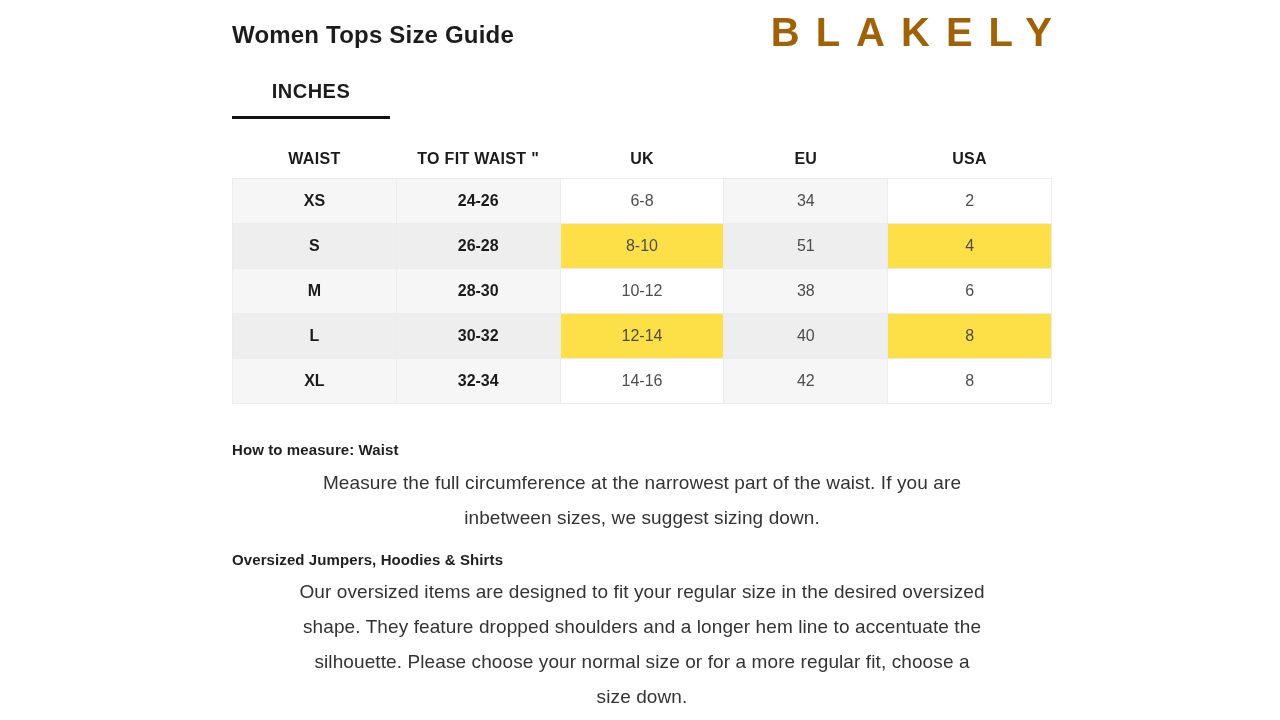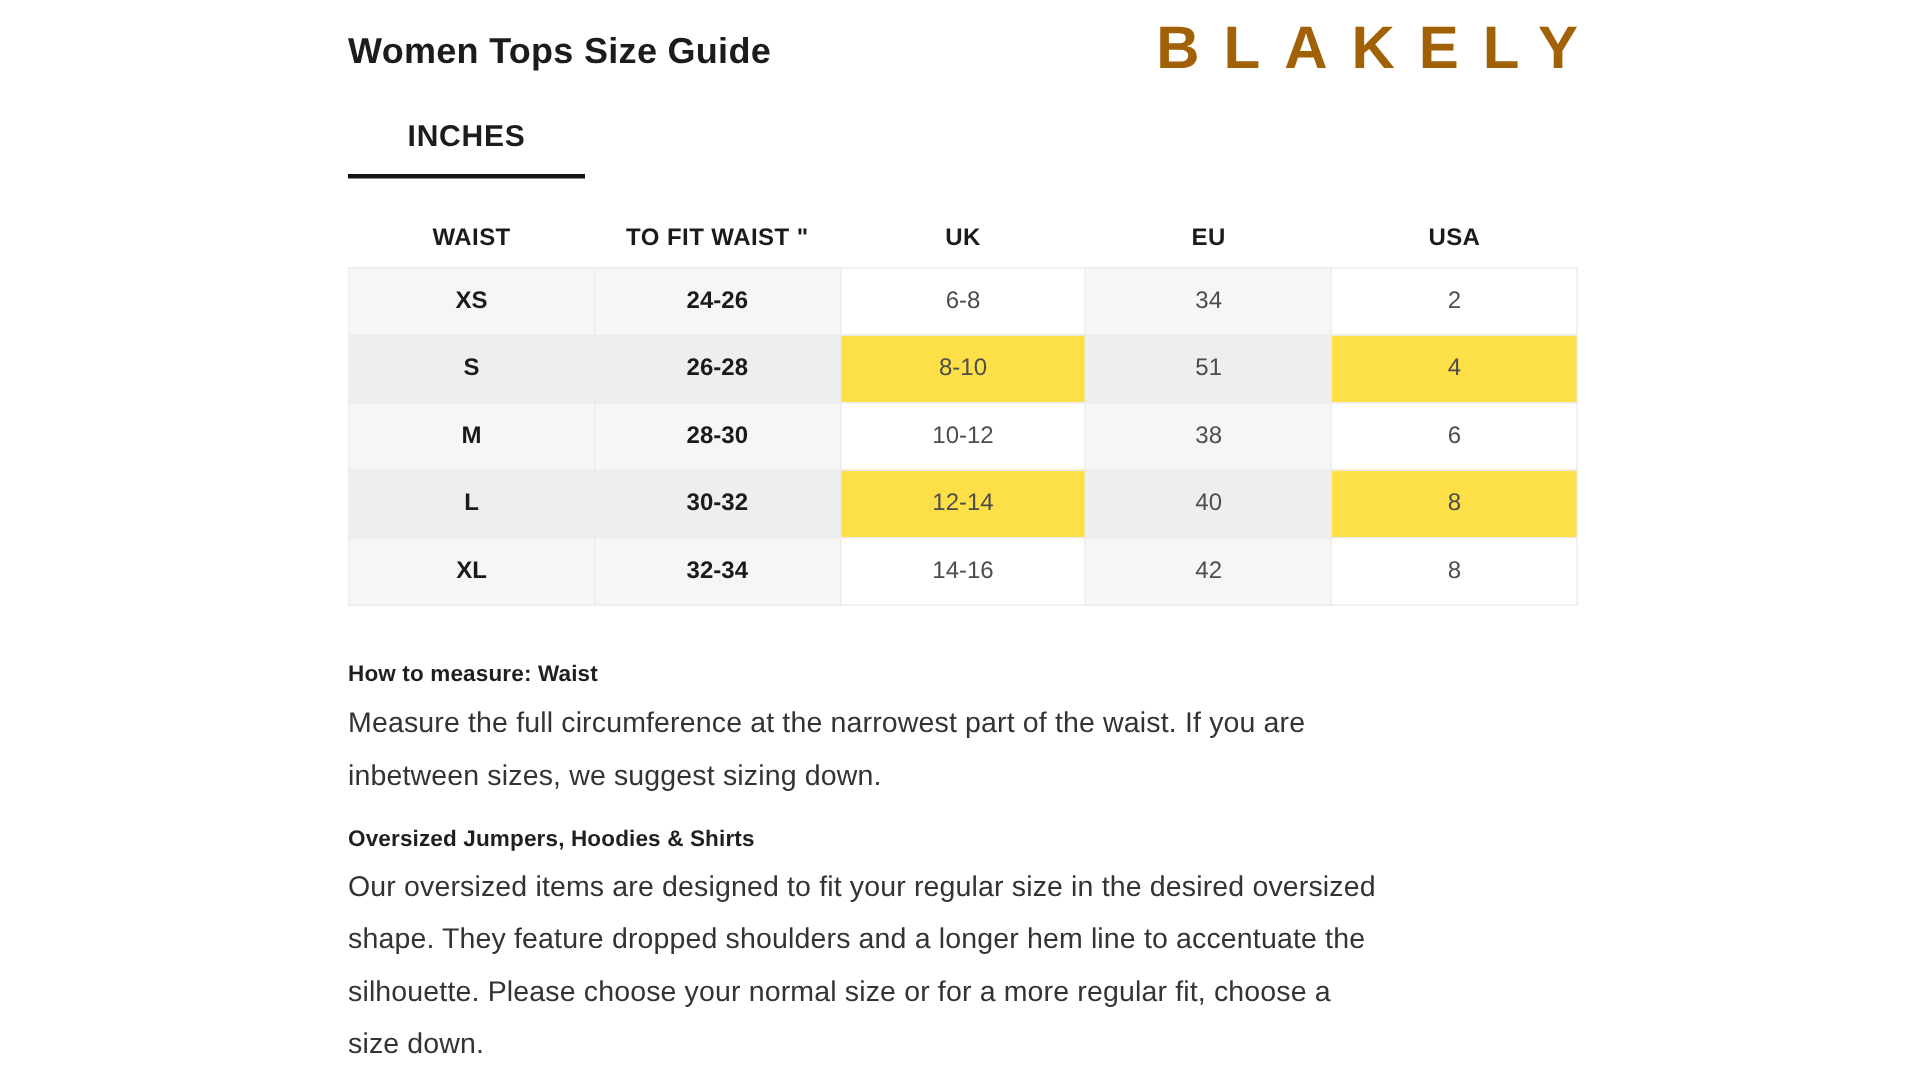--- a/index.html
+++ b/index.html
@@ -34,21 +34,21 @@
   .size-table td.gray  { background: #f6f6f6; }
   .size-table td.white { background: #ffffff; }
   .size-table tr.stripe td.gray  { background: #eeeeee; }
   .size-table tr.stripe td.white { background: #fde047; }
 
   .section-heading { font-size: 15px; font-weight: bold; color: #1f1f1f; line-height: 19px; letter-spacing: 0.1px; }
   .measure-heading { margin-top: 36px; }
   .oversized-heading { margin-top: 15px; }
   .section-body {
     font-size: 19px; line-height: 35px; color: #333333;
-    white-space: pre-line; letter-spacing: 0.1px;
+    white-space: pre-line; letter-spacing: 0.1px; text-align: center;
   }
   .measure-body { margin-top: 6px; }
   .oversized-body { margin-top: 5px; }
 </style>
 </head>
 <body>
 
 <div class="page">
 
   <div class="header">

